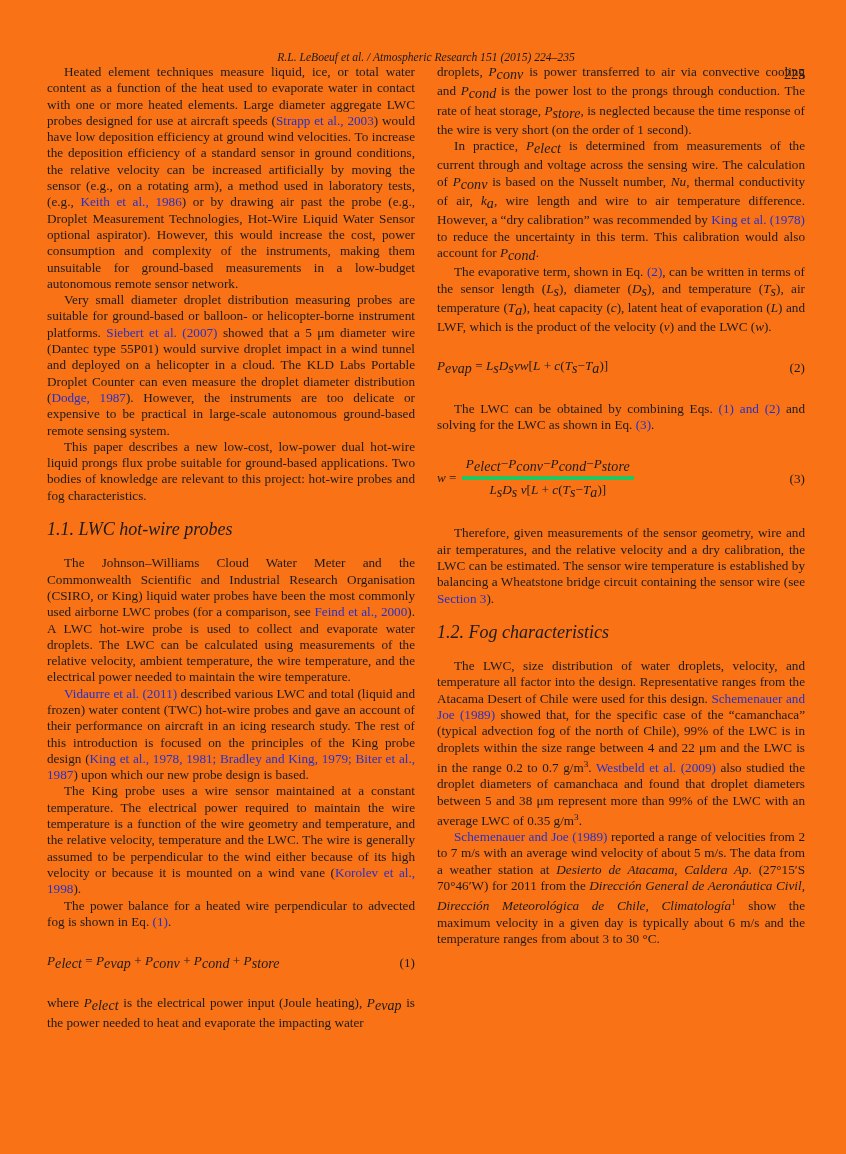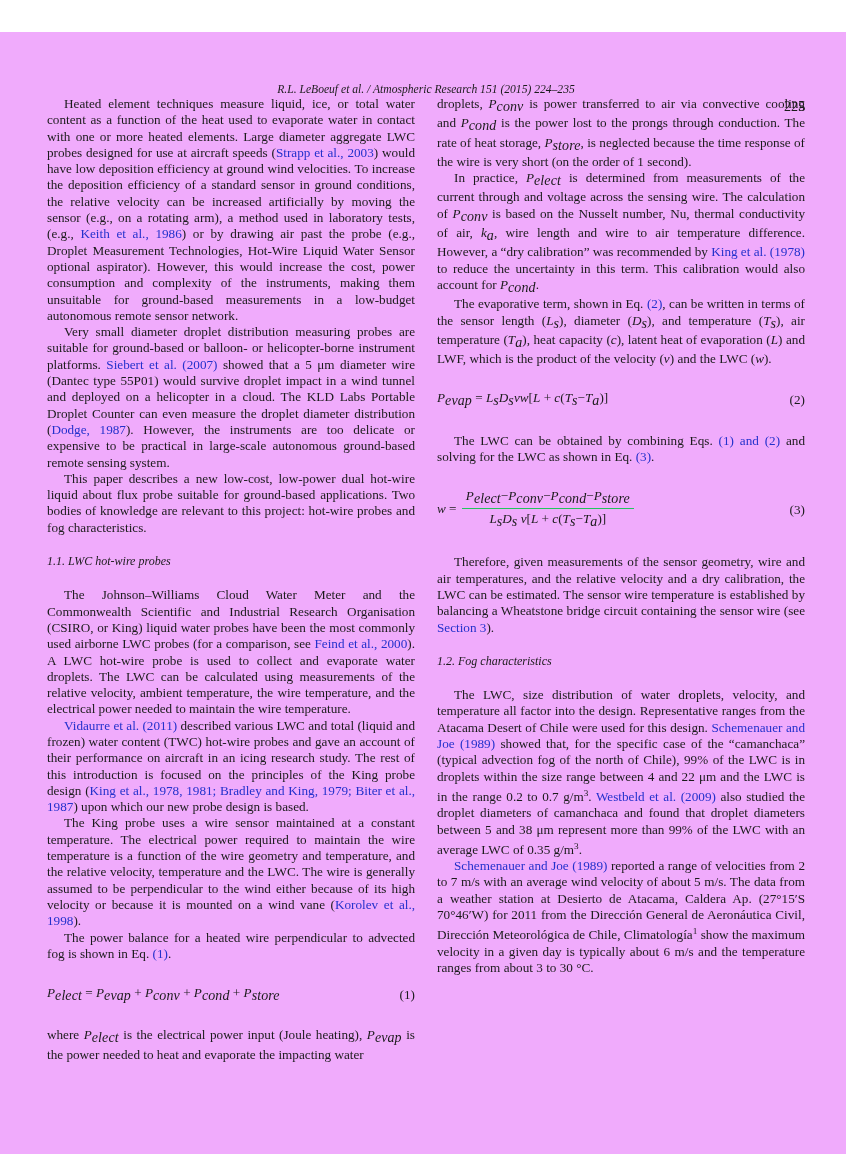--- a/index.html
+++ b/index.html
@@ -5,21 +5,21 @@
   * { margin:0; padding:0; box-sizing:border-box; }
   html, body { width:846px; height:1154px; }
   body {
     background:#ffffff;
     font-family:"Liberation Serif", serif;
     color:#1b1b1b;
     position:relative;
     overflow:hidden;
     --link:#2331cc;
   }
-  .page { position:absolute; inset:0; background:#f0abfc;margin-top:32px; }
+  .page { position:absolute; inset:0; background:#f97316; }
 
   .running-head-row { position:absolute; top:51px; left:47px; width:758px; height:16px; }
   .running-head {
     text-align:center; font-style:italic; font-size:11.6px; color:#1b1b1b;
   }
   .page-number {
     position:absolute; right:0; top:16px; font-size:14px; font-style:normal; color:#1b1b1b;
   }
 
   .column {
@@ -27,42 +27,42 @@
     font-size:13.2px; line-height:16.3px;
     text-align:justify;
   }
   .col-left  { left:47px; }
   .col-right { left:437px; }
 
   p.para { margin:0; }
   p.para.indent { text-indent:17px; }
 
   h2.section-heading {
-    font-style:italic; font-weight:normal; font-size:12px;
+    font-style:italic; font-weight:normal; font-size:18px;
     margin:17px 0 18px 0; text-align:left;
   }
 
   .equation {
     display:flex; align-items:center; margin:23px 0; text-align:left;
   }
   .eq-body { flex:1 1 auto; }
   .eq-number { flex:0 0 auto; margin-left:8px; }
 
   .seg-plain { }
   .seg-link { color:var(--link); cursor:pointer; }
-  .seg-i { }
+  .seg-i { font-style:italic; }
   .seg-var { font-style:italic; }
   .seg-sub { font-style:italic; font-size:14px; vertical-align:-3px; letter-spacing:0.1px; }
   .seg-sup { font-size:9.2px; vertical-align:5px; }
 
   .frac {
     display:inline-flex; flex-direction:column; text-align:center;
     vertical-align:middle; margin:0 2px; line-height:17px; position:relative; top:-1px;
   }
-  .frac .num { border-bottom:1px solid #22c55e; padding:0 4px 1px 4px; }
+  .frac .num { border-bottom:4px solid #22c55e; padding:0 4px 1px 4px; }
   .frac .den { padding:1px 4px 0 4px; }
 
   .footnote {
     margin-top:15px; font-size:11.4px; line-height:14.5px; text-align:left;
   }
   .footnote-rule { width:64px; border-top:1.2px solid #1b1b1b; margin-bottom:8px; }
   .footnote-body { padding-left:10px; }
   .footnote-marker { font-size:8.4px; vertical-align:4px; margin-right:4px; }
 </style>
 </head>
@@ -71,21 +71,21 @@
 <div class="page">
 
   <div class="running-head-row">
     <div class="running-head">R.L. LeBoeuf et al. / Atmospheric Research 151 (2015) 224–235</div>
     <div class="page-number">225</div>
   </div>
 
   <div class="column col-left">
       <p class="para indent"><span class="seg-plain">Heated element techniques measure liquid, ice, or total water content as a function of the heat used to evaporate water in contact with one or more heated elements. Large diameter aggregate LWC probes designed for use at aircraft speeds (</span><span class="seg-link">Strapp et al., 2003</span><span class="seg-plain">) would have low deposition efficiency at ground wind velocities. To increase the deposition efficiency of a standard sensor in ground conditions, the relative velocity can be increased artificially by moving the sensor (e.g., on a rotating arm), a method used in laboratory tests, (e.g., </span><span class="seg-link">Keith et al., 1986</span><span class="seg-plain">) or by drawing air past the probe (e.g., Droplet Measurement Technologies, Hot-Wire Liquid Water Sensor optional aspirator). However, this would increase the cost, power consumption and complexity of the instruments, making them unsuitable for ground-based measurements in a low-budget autonomous remote sensor network.</span></p>
       <p class="para indent"><span class="seg-plain">Very small diameter droplet distribution measuring probes are suitable for ground-based or balloon- or helicopter-borne instrument platforms. </span><span class="seg-link">Siebert et al. (2007)</span><span class="seg-plain"> showed that a 5 μm diameter wire (Dantec type 55P01) would survive droplet impact in a wind tunnel and deployed on a helicopter in a cloud. The KLD Labs Portable Droplet Counter can even measure the droplet diameter distribution (</span><span class="seg-link">Dodge, 1987</span><span class="seg-plain">). However, the instruments are too delicate or expensive to be practical in large-scale autonomous ground-based remote sensing system.</span></p>
-      <p class="para indent"><span class="seg-plain">This paper describes a new low-cost, low-power dual hot-wire liquid about flux probe suitable for ground-based applications. Two bodies of knowledge are relevant to this project: hot-wire probes and fog characteristics.</span></p>
+      <p class="para indent"><span class="seg-plain">This paper describes a new low-cost, low-power dual hot-wire liquid prongs flux probe suitable for ground-based applications. Two bodies of knowledge are relevant to this project: hot-wire probes and fog characteristics.</span></p>
       <h2 class="section-heading">1.1. LWC hot-wire probes</h2>
       <p class="para indent"><span class="seg-plain">The Johnson–Williams Cloud Water Meter and the Commonwealth Scientific and Industrial Research Organisation (CSIRO, or King) liquid water probes have been the most commonly used airborne LWC probes (for a comparison, see </span><span class="seg-link">Feind et al., 2000</span><span class="seg-plain">). A LWC hot-wire probe is used to collect and evaporate water droplets. The LWC can be calculated using measurements of the relative velocity, ambient temperature, the wire temperature, and the electrical power needed to maintain the wire temperature.</span></p>
       <p class="para indent"><span class="seg-link">Vidaurre et al. (2011)</span><span class="seg-plain"> described various LWC and total (liquid and frozen) water content (TWC) hot-wire probes and gave an account of their performance on aircraft in an icing research study. The rest of this introduction is focused on the principles of the King probe design (</span><span class="seg-link">King et al., 1978, 1981; Bradley and King, 1979; Biter et al., 1987</span><span class="seg-plain">) upon which our new probe design is based.</span></p>
       <p class="para indent"><span class="seg-plain">The King probe uses a wire sensor maintained at a constant temperature. The electrical power required to maintain the wire temperature is a function of the wire geometry and temperature, and the relative velocity, temperature and the LWC. The wire is generally assumed to be perpendicular to the wind either because of its high velocity or because it is mounted on a wind vane (</span><span class="seg-link">Korolev et al., 1998</span><span class="seg-plain">).</span></p>
       <p class="para indent"><span class="seg-plain">The power balance for a heated wire perpendicular to advected fog is shown in Eq. </span><span class="seg-link">(1)</span><span class="seg-plain">.</span></p>
       <div class="equation">
         <span class="eq-body"><span class="seg-var">P</span><span class="seg-sub">elect</span><span class="seg-plain"> = </span><span class="seg-var">P</span><span class="seg-sub">evap</span><span class="seg-plain"> + </span><span class="seg-var">P</span><span class="seg-sub">conv</span><span class="seg-plain"> + </span><span class="seg-var">P</span><span class="seg-sub">cond</span><span class="seg-plain"> + </span><span class="seg-var">P</span><span class="seg-sub">store</span></span>
         <span class="eq-number">(1)</span>
       </div>
       <p class="para"><span class="seg-plain">where </span><span class="seg-var">P</span><span class="seg-sub">elect</span><span class="seg-plain"> is the electrical power input (Joule heating), </span><span class="seg-var">P</span><span class="seg-sub">evap</span><span class="seg-plain"> is the power needed to heat and evaporate the impacting water</span></p>

